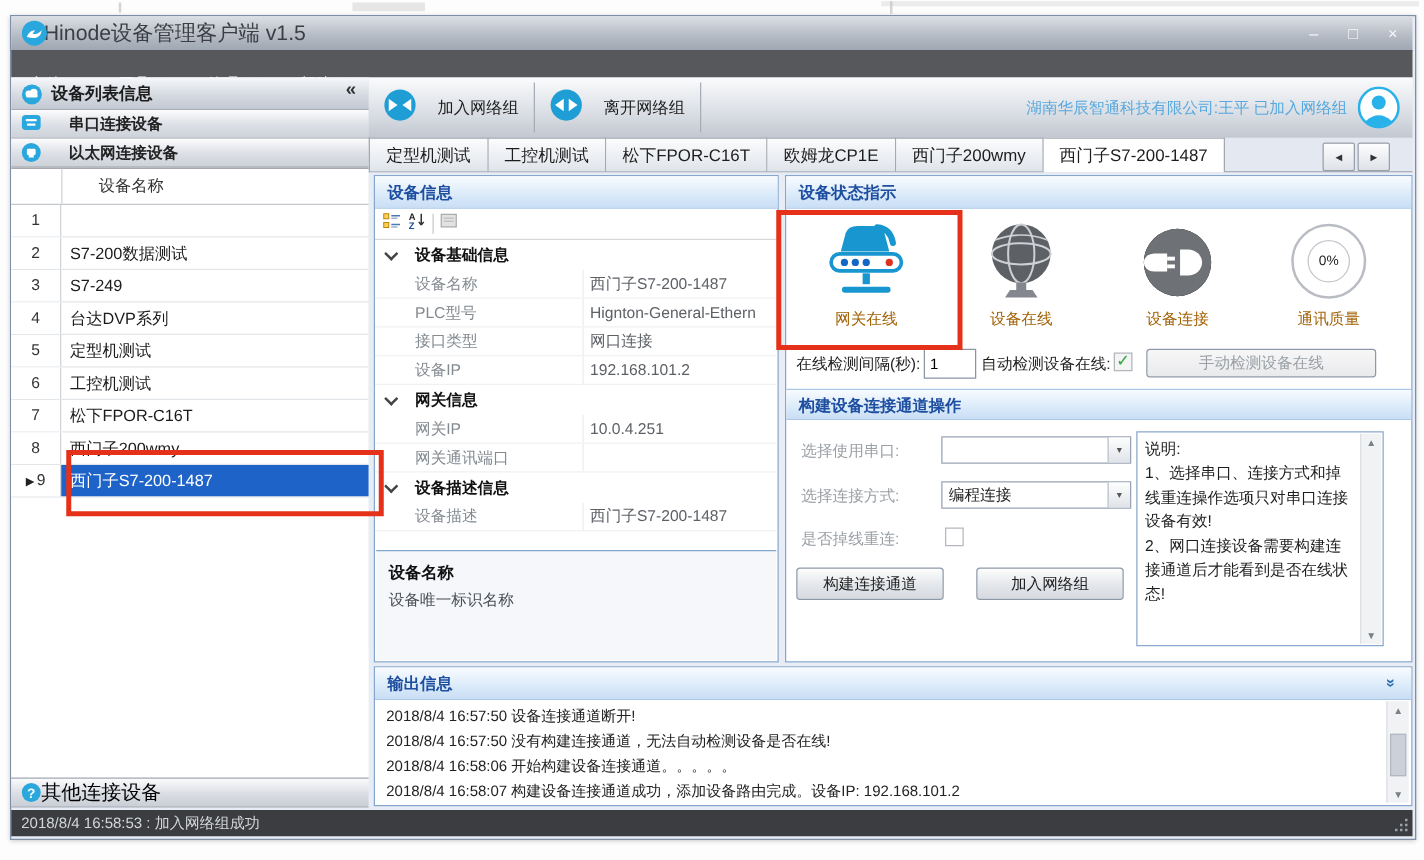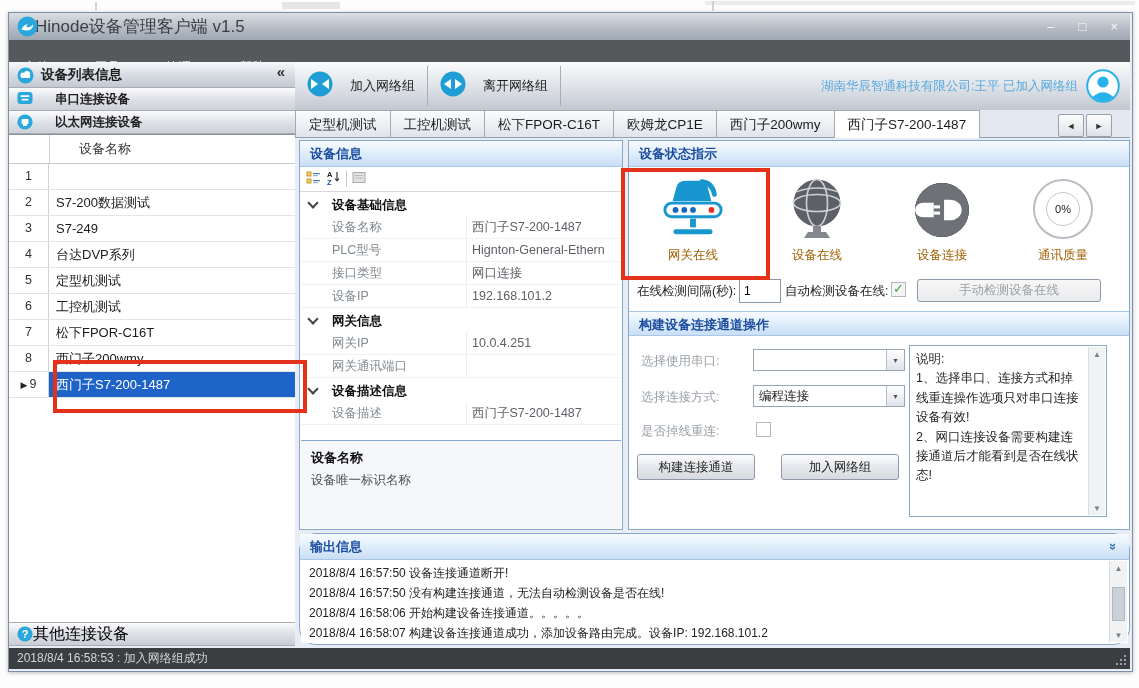--- a/index.html
+++ b/index.html
@@ -149,21 +149,21 @@
   #note-box{position:absolute;left:280px;top:204px;width:198px;height:172px;background:#fff;
     border:1px solid #8aa8cc;box-sizing:border-box;}
   #note-text{position:absolute;left:6px;top:4px;right:22px;font-size:12.5px;line-height:1.55;color:#1e1e1e;}
   .vscroll{position:absolute;right:1px;top:1px;bottom:1px;width:16px;background:#f1f2f4;border-left:1px solid #dcdee2;}
   .vscroll .up,.vscroll .dn{position:absolute;left:0;right:0;height:14px;display:flex;
     align-items:center;justify-content:center;font-size:8px;color:#7a8088;}
   .vscroll .up{top:0;} .vscroll .dn{bottom:0;}
   .vscroll .thumb{position:absolute;left:2px;right:2px;background:#ccd1d9;border:1px solid #b2b8c2;}
 
   
-  #output-panel{left:299px;top:533px;width:831px;height:112px;border-radius:17px;}
+  #output-panel{left:299px;top:533px;width:831px;height:112px;}
   #output-collapse{position:absolute;right:12px;top:0;color:#2a6fb8;font-weight:bold;font-size:13px;
     transform:rotate(90deg);}
   #log-area{position:absolute;left:1px;right:1px;top:26px;bottom:1px;background:#fff;overflow:hidden;}
   .log-line{font-size:12px;color:#222;line-height:20px;padding-left:8px;white-space:nowrap;}
   #log-area .lines{padding-top:3px;padding-right:20px;}
 
   
   .red-box{position:absolute;border:4px solid #e5311a;z-index:60;pointer-events:none;}
   #red-box-device{left:53px;top:360px;width:246px;height:45px;}
   #red-box-gateway{left:621px;top:168px;width:141px;height:104px;}

